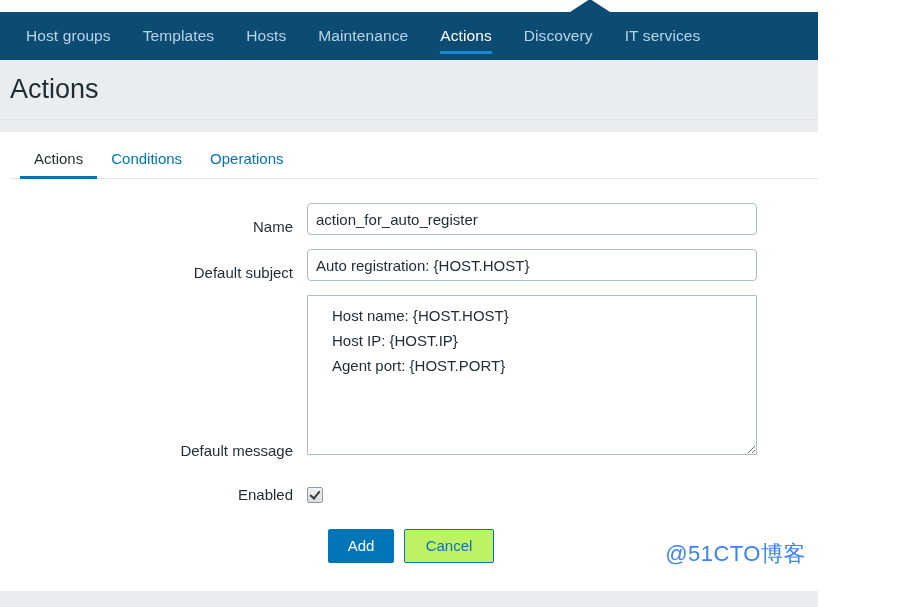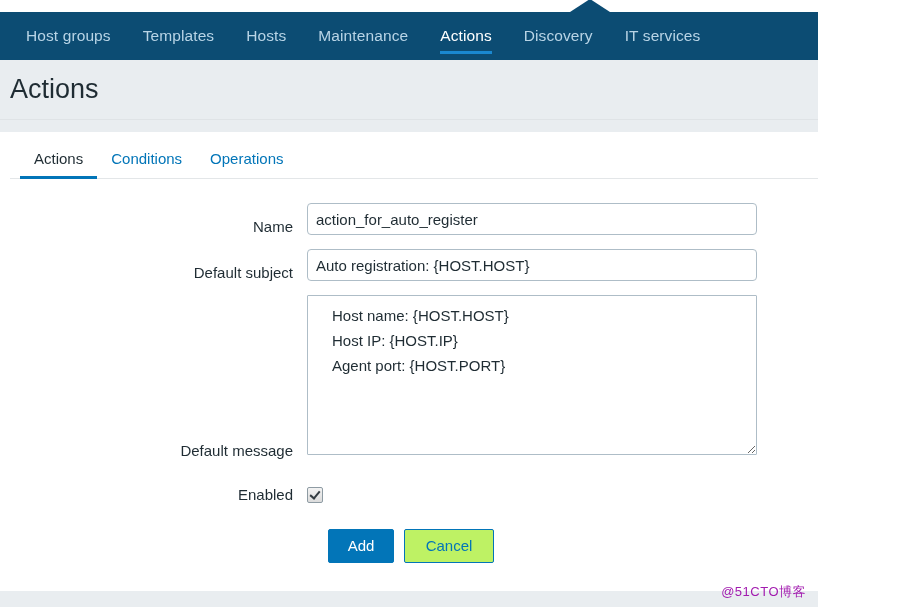--- a/index.html
+++ b/index.html
@@ -258,23 +258,23 @@
     right: 0;
     bottom: 0;
     height: 16px;
     background: #e9edf0;
   }
 
   
   .watermark {
     position: absolute;
     right: 12px;
-    bottom: 6px;
-    color: #a21caf;
-    font-size: 13px;
+    bottom: 38px;
+    color: #3b82f6;
+    font-size: 22px;
     user-select: none;
     letter-spacing: 0.5px;
   }
 </style>
 </head>
 <body>
 
 <div id="app">
 
   <div class="top-gap">

